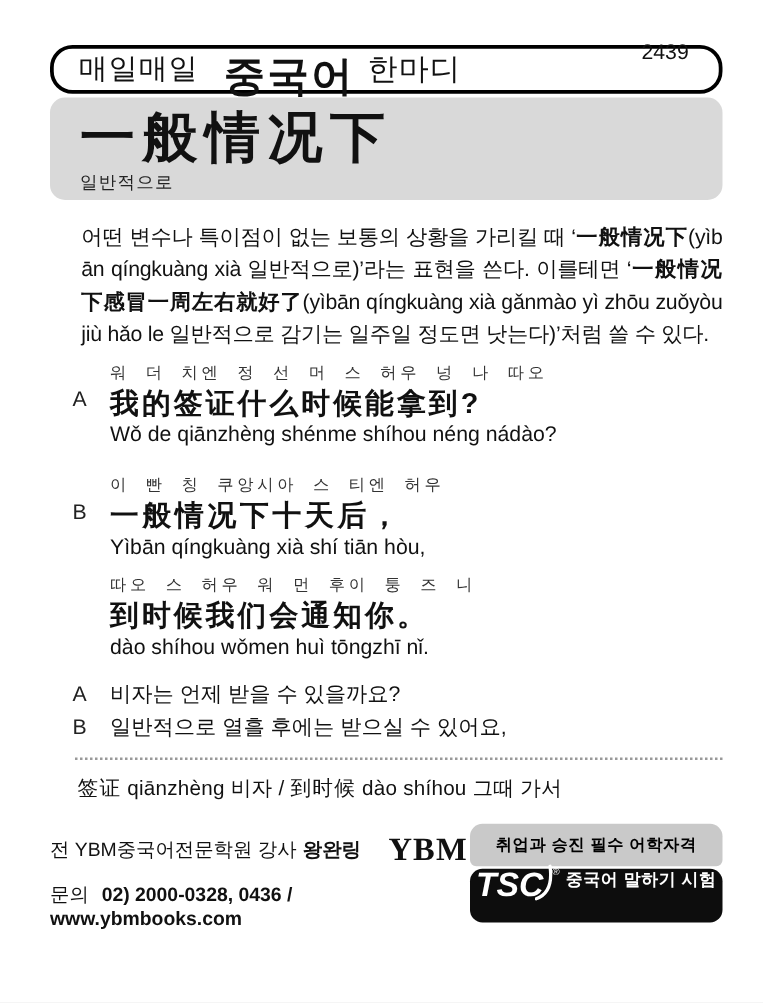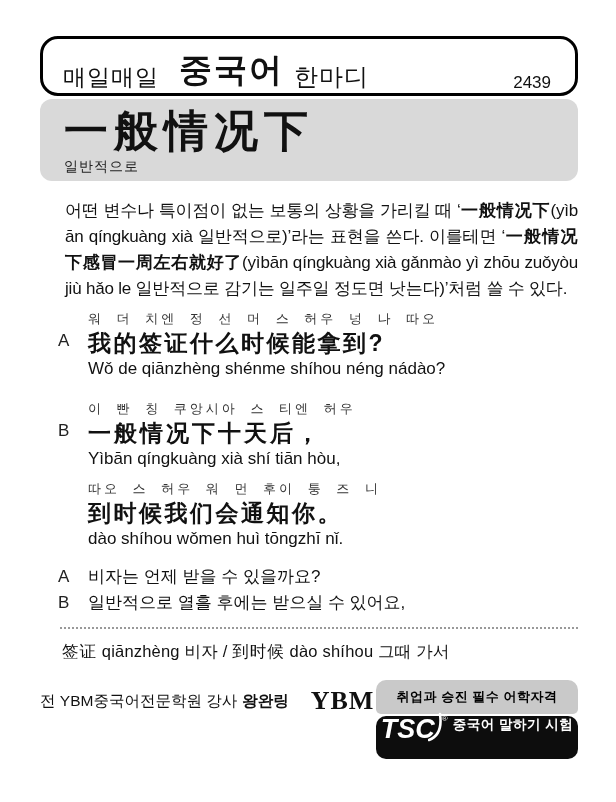--- a/index.html
+++ b/index.html
@@ -11,31 +11,31 @@
     box-sizing: border-box;
     padding: 36px 38px 0 40px;
     overflow: hidden;
     font-family: "Liberation Sans", sans-serif;
     color: #111;
   }
   
   .header-box {
     position: relative; z-index: 2;
     box-sizing: border-box;
-    height: 60px;
+    height: 39px;
     border: 3.5px solid #000;
     border-radius: 18px;
     background: #fff;
-    display: flex; align-items: flex-end;
+    display: flex; align-items: flex-start;
     padding: 0 24px 0 20px;
   }
   .brand-prefix { font-size: 23px; letter-spacing: 1px; }
   .brand-main   { font-size: 33px; font-weight: bold; margin: 0 10px 0 20px; letter-spacing: 2px; }
   .brand-suffix { font-size: 24px; letter-spacing: 1px; }
-  .card-number  { margin-left: auto; font-size: 17px; align-self: flex-end; padding-bottom: 0; }
+  .card-number  { margin-left: auto; font-size: 17px; align-self: flex-end; padding-bottom: 20px; }
   
   .title-box {
     position: relative; z-index: 1;
     margin-top: 3px;
     box-sizing: border-box;
     height: 82px;
     background: #d9d9d9;
     border-radius: 12px;
     padding: 8px 24px 0 24px;
   }
@@ -184,20 +184,24 @@
 
   <div class="vocab"><span class="v-zh">签证</span> <span>qiānzhèng</span> <span>비자</span><span> / </span><span class="v-zh">到时候</span> <span>dào shíhou</span> <span>그때 가서</span></div>
 
   <div class="footer">
     <div class="f-left">
       <div class="f-line1">
         <span>전 YBM중국어전문학원 강사</span>
         <span class="f-name">왕완링</span>
         <span class="ybm-logo">YBM</span>
       </div>
+      <div class="f-line2">
+        <span>문의</span>
+        <span class="f-contact">02) 2000-0328, 0436 / www.ybmbooks.com</span>
+      </div>
     </div>
 
     <div class="tsc-badge">
       <div class="tsc-top">취업과 승진 필수 어학자격</div>
       <div class="tsc-bottom">
         <span class="tsc-logo">TSC</span>
         <svg class="tsc-swoosh" width="16" height="34" viewBox="0 0 16 34">
           <path d="M1 32 Q 15 27 12 6" stroke="#ffffff" stroke-width="2.6" fill="none" stroke-linecap="round"></path>
         </svg>
         <span class="tsc-reg">®</span>

